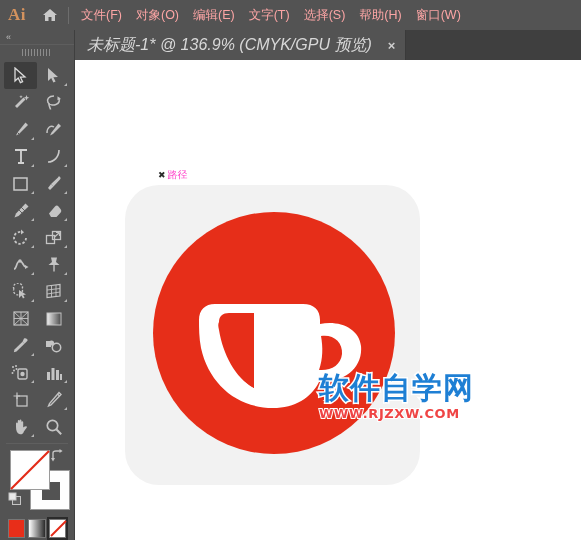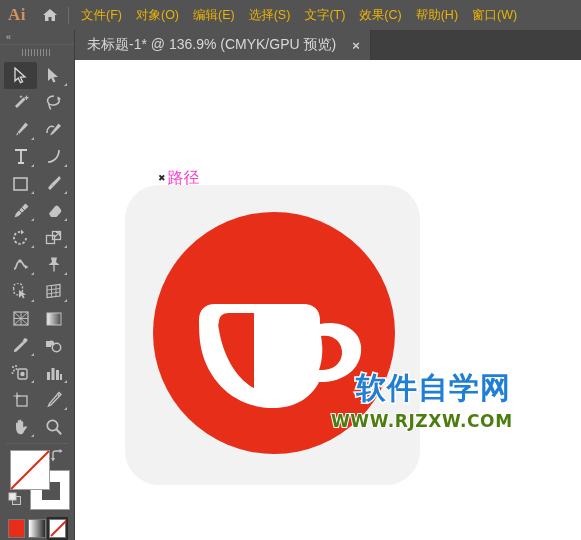--- a/index.html
+++ b/index.html
@@ -20,36 +20,36 @@
   .ai-logo {
     width: 34px; text-align: center;
     color: #d3925e; font-size: 17px; font-weight: bold;
     letter-spacing: .5px; font-family: "Liberation Serif", serif;
   }
   .home-ico { width: 32px; display: flex; align-items: center; justify-content: center; }
   .menu-sep {
     width: 1px; height: 17px; background: #6d6d6d; margin: 0 5px 0 2px;
   }
   .menu-item {
-    color: #eab308; font-size: 12.5px;
+    color: #fca5a5; font-size: 12.5px;
     padding: 3px 7px; white-space: nowrap; cursor: default;
   }
 
   
   #tabbar {
     position: absolute; left: 75px; top: 30px; width: 506px; height: 30px;
     background: #3f3f3f;
   }
   #tab {
     position: absolute; left: 0; top: 0; height: 30px;
     background: #535353;
     display: flex; align-items: center; padding: 0 0 0 12px;
     border-right: 1px solid #3a3a3a;
   }
-  .tab-title { color: #d8d8d8; font-size: 14px; white-space: nowrap; }
+  .tab-title { color: #d8d8d8; font-size: 16px; white-space: nowrap; font-style: italic; }
   .tab-close {
     color: #cfcfcf; font-size: 13px; margin: 0 10px 0 16px;
     line-height: 1; cursor: pointer; font-weight: bold;
   }
 
   
   #toolbar {
     position: absolute; left: 0; top: 30px; width: 75px; height: 510px;
     background: #535353;
     border-right: 1px solid #3f3f3f;
@@ -135,59 +135,58 @@
   }
   #cup { position: absolute; left: 78px; top: 152px; width: 242px; height: 242px; }
 
   
   #pathlabel {
     position: absolute; left: 83px; top: 110px;
     display: flex; align-items: center; gap: 2px;
     pointer-events: none;
   }
   #pathlabel .anchor { color: #2b2b2b; font-size: 9px; line-height: 1; }
-  #pathlabel .txt { color: #ff3dc8; font-size: 16px; line-height: 1; white-space: nowrap; font-family: Liberation Serif, serif; }
+  #pathlabel .txt { color: #ff3dc8; font-size: 10px; line-height: 1; white-space: nowrap; font-family: Liberation Serif, serif; }
 
   
   #watermark {
-    position: absolute; left: 256px; top: 313px;
-    width: 180px; pointer-events: none; text-align: right;
+    position: absolute; left: 244px; top: 313px;
+    width: 180px; pointer-events: none;
   }
   .wm-main {
     font-size: 30px; font-weight: bold; color: #1e7fd4;
     letter-spacing: 1px; line-height: 1;
     -webkit-text-stroke: 3px #ffffff; paint-order: stroke fill;
     font-family: "DejaVu Sans", sans-serif;
   }
   .wm-sub {
-    font-size: 17px; font-weight: bold; color: #4d7c0f;
-    letter-spacing: .6px; line-height: 1; margin-top: 10px;
+    font-size: 13px; font-weight: bold; color: #ef4444;
+    letter-spacing: .6px; line-height: 1; margin-top: 4px;
     -webkit-text-stroke: 2px #ffffff; paint-order: stroke fill;
     font-family: "DejaVu Sans", sans-serif;
   }
 </style>
 </head>
 <body>
 
 <div id="app">
 
   <div id="menubar">
     <div class="ai-logo">Ai</div>
     <div class="home-ico">
       <svg width="16" height="14" viewBox="0 0 16 14">
         <path d="M8 1 L15 7 L13 7 L13 13 L9.5 13 L9.5 9 L6.5 9 L6.5 13 L3 13 L3 7 L1 7 Z" fill="#c9c9c9"></path>
       </svg>
     </div>
     <div class="menu-sep"></div>
     <div class="menu-item">文件(F)</div>
     <div class="menu-item">对象(O)</div>
     <div class="menu-item">编辑(E)</div>
+    <div class="menu-item">文字(T)</div>
     <div class="menu-item">选择(S)</div>
-    <div class="menu-item">文字(T)</div>
-    <div class="menu-item">效果(C)</div>
     <div class="menu-item">帮助(H)</div>
     <div class="menu-item">窗口(W)</div>
   </div>
 
   <div id="tabbar">
     <div id="tab">
       <span class="tab-title">未标题-1* @ 136.9% (CMYK/GPU 预览)</span>
       <span class="tab-close">×</span>
     </div>
   </div>

